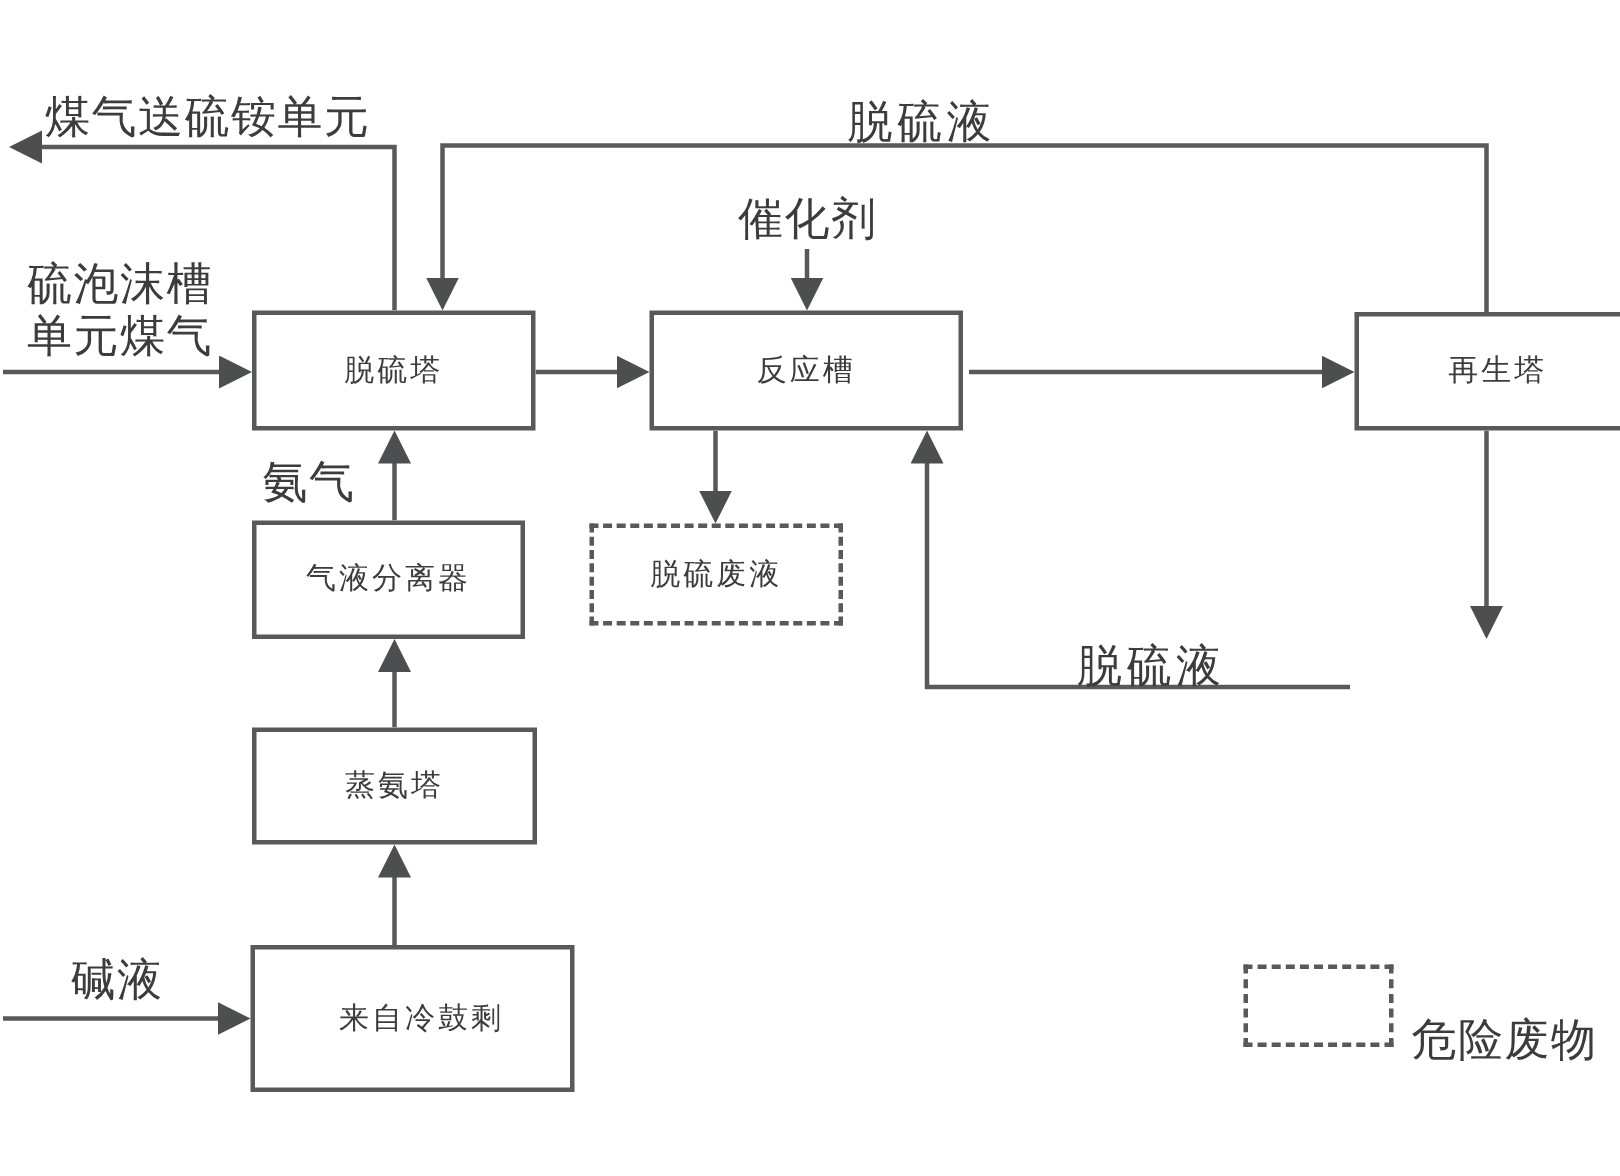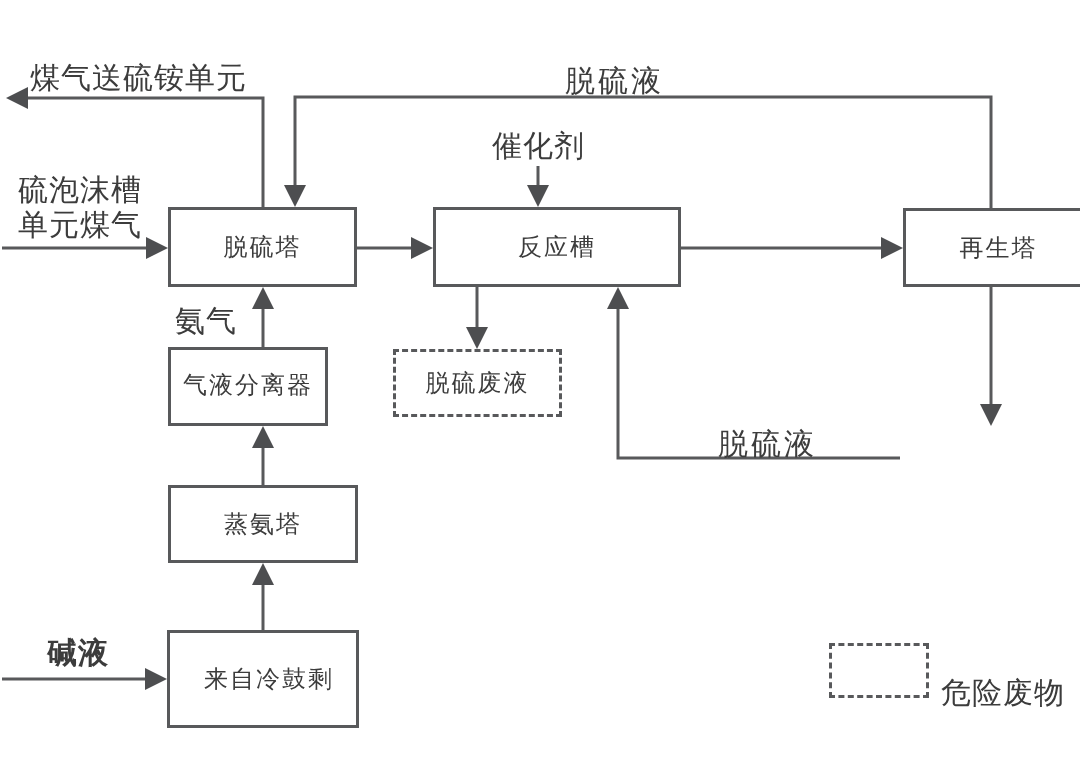--- a/index.html
+++ b/index.html
@@ -23,21 +23,21 @@
   }
   .node{
     position:absolute;
     box-sizing:border-box;
     border:3px solid var(--line);
     background:#ffffff;
     display:flex;
     align-items:center;
     justify-content:center;
     text-align:center;
-    font-size:24px;
+    font-size:20px;
     color:var(--text);
     letter-spacing:2px;
     line-height:1.25;
   }
   .node.dashed{
     border-style:dashed;
     background:transparent;
   }
   .flow-label{
     position:absolute;
@@ -79,41 +79,41 @@
       <path d="M263,485 L263,430" marker-end="url(#ah)"></path>
       <path d="M263,630 L263,567" marker-end="url(#ah)"></path>
       <path d="M2,679 L163,679" marker-end="url(#ah)"></path>
     </g>
   </svg>
 
   <div class="node" style="left:168px;top:207px;width:189px;height:80px;">
     <span>脱硫塔</span>
   </div>
 
-  <div class="node" style="left:433px;top:207px;width:248px;height:80px;">
+  <div class="node" style="left:433px;top:207px;width:209px;height:80px;">
     <span>反应槽</span>
   </div>
 
   <div class="node" style="left:903px;top:208px;width:191px;height:79px;">
     <span>再生塔</span>
   </div>
 
-  <div class="node" style="left:168px;top:347px;width:160px;height:79px;font-family:Liberation Mono, monospace;">
+  <div class="node" style="left:168px;top:347px;width:182px;height:79px;">
     <span>气液分离器</span>
   </div>
 
   <div class="node dashed" style="left:393px;top:349px;width:169px;height:68px;">
     <span>脱硫废液</span>
   </div>
 
   <div class="node" style="left:168px;top:485px;width:190px;height:78px;">
     <span>蒸氨塔</span>
   </div>
 
-  <div class="node two-line" style="left:167px;top:630px;width:192px;height:98px;padding-left:12px;">
+  <div class="node two-line" style="left:167px;top:630px;width:216px;height:98px;padding-left:12px;">
     <div>
       <span>来自冷鼓剩</span>
     </div>
   </div>
 
 
   <div class="flow-label" style="left:30px;top:58px;">煤气送硫铵单元</div>
 
   <div class="flow-label" style="left:565px;top:61px;letter-spacing:3px;">脱硫液</div>
 
@@ -122,18 +122,18 @@
     <span>单元煤气</span>
   </div>
 
   <div class="flow-label" style="left:492px;top:126px;">催化剂</div>
 
 
   <div class="flow-label" style="left:175px;top:301px;">氨气</div>
 
   <div class="flow-label" style="left:718px;top:424px;letter-spacing:3px;">脱硫液</div>
 
-  <div class="flow-label" style="left:47px;top:633px;font-weight:bold;">碱液</div>
+  <div class="flow-label" style="left:47px;top:633px;">碱液</div>
 
   <div class="legend-box" style="left:829px;top:643px;width:100px;height:55px;"></div>
   <div class="flow-label" style="left:941px;top:654px;margin-top:19px;">危险废物</div>
 
 </div>
 
 </body></html>

